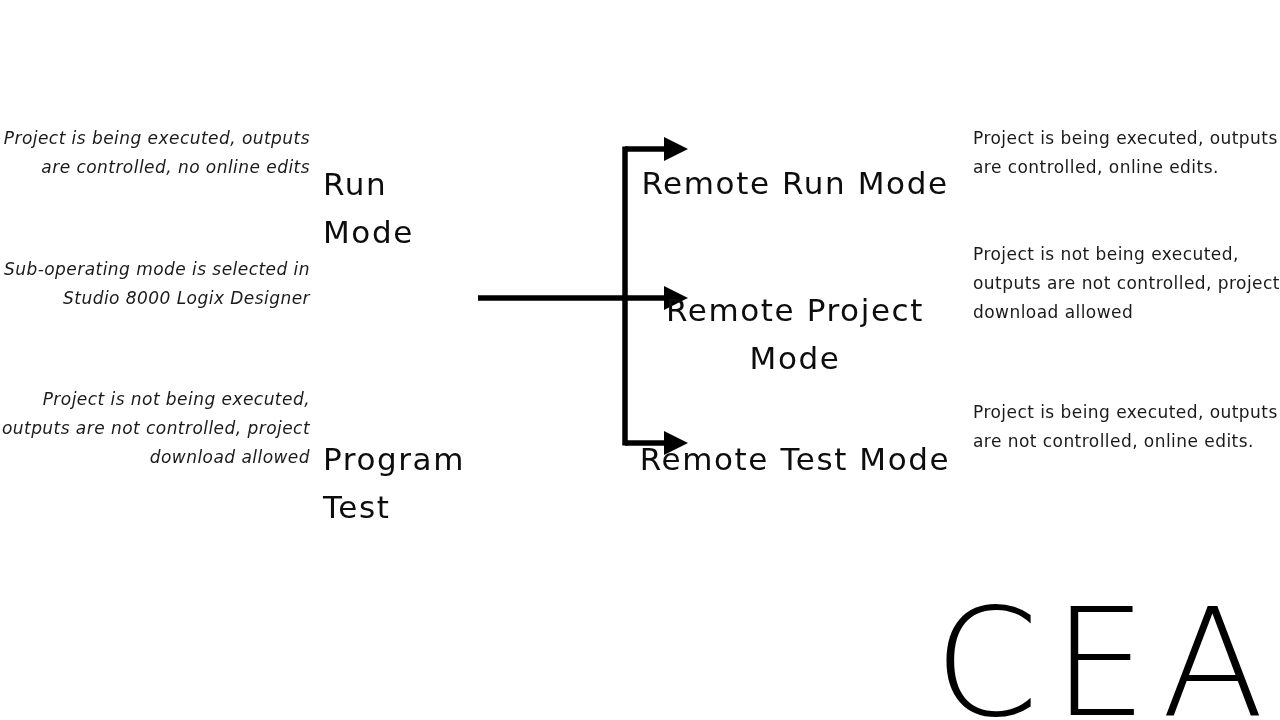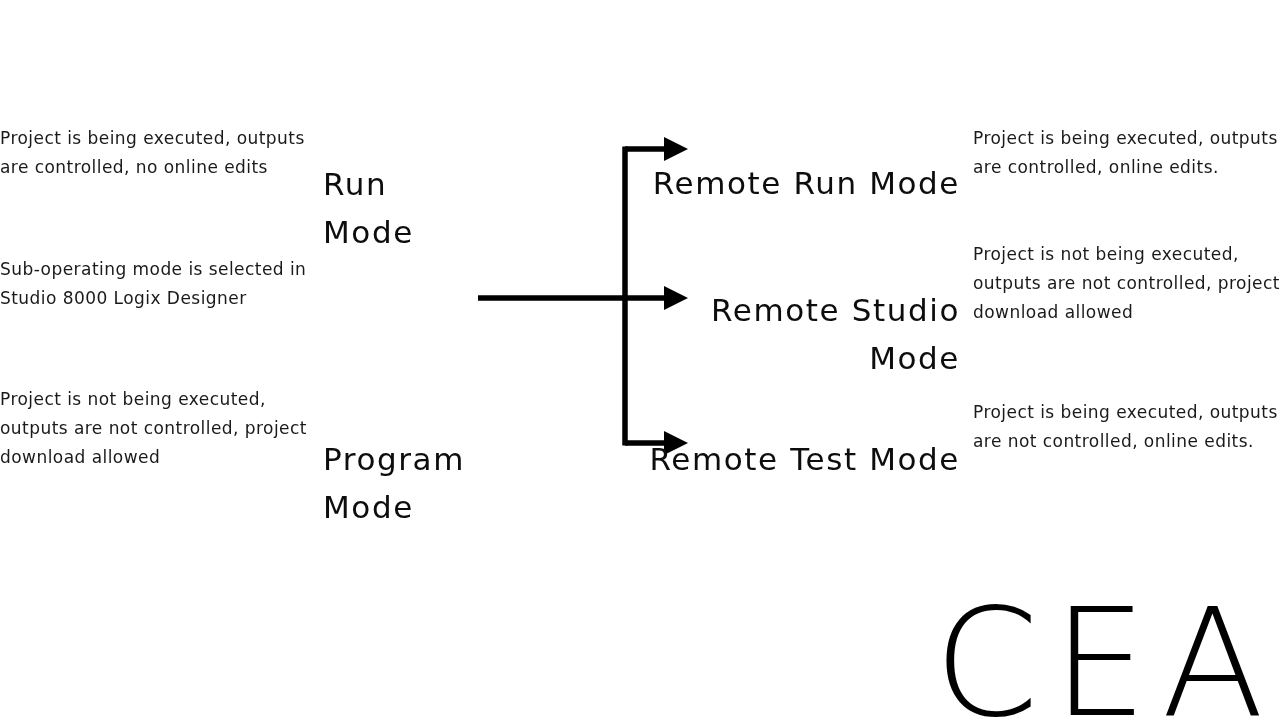--- a/index.html
+++ b/index.html
@@ -24,22 +24,24 @@
   
   .desc {
     position: absolute;
     font-size: 17px;
     line-height: 29px;
     letter-spacing: 0.45px;
     color: #1a1a1a;
     font-weight: 400;
   }
   .desc-left {
+    text-align: right;
     width: 310px;
     left: 0px;
+    font-style: italic;
   }
   .desc-right {
     text-align: left;
     width: 312px;
     left: 973px;
   }
 
   .mode {
     position: absolute;
     font-size: 31px;
@@ -48,21 +50,21 @@
     color: #0d0d0d;
     font-weight: 400;
     margin-top: 40px;
   }
   .mode-center {
     text-align: left;
     left: 323px;
     width: 150px;
   }
   .mode-right {
-    text-align: right;
+    text-align: center;
     width: 330px;
     left: 630px;
   }
 
   
   .connector {
     position: absolute;
     left: 0;
     top: 0;
     width: 1280px;
@@ -91,21 +93,21 @@
 
   <div class="desc desc-left" style="top:124px;">Project is being executed, outputs are controlled, no online edits</div>
 
   <div class="desc desc-left" style="top:255px;">Sub-operating mode is selected in Studio 8000 Logix Designer</div>
 
   <div class="desc desc-left" style="top:385px;">Project is not being executed, outputs are not controlled, project download allowed</div>
 
   <div class="mode mode-center" style="top:120px;">Run Mode</div>
 
 
-  <div class="mode mode-center" style="top:395px;">Program Mode</div>
+  <div class="mode mode-center" style="top:395px;">Program Test</div>
 
   <svg class="connector" viewBox="0 0 1280 720">
     <g stroke="#000000" stroke-width="5.5" fill="none" stroke-linecap="butt">
 
       <line x1="478" y1="298" x2="625" y2="298"></line>
 
       <line x1="625" y1="146.5" x2="625" y2="445.5"></line>
 
       <line x1="625" y1="149" x2="668" y2="149"></line>
 
@@ -115,21 +117,21 @@
     </g>
     <g fill="#000000" stroke="none">
       <polygon points="664,137 688,149 664,161"></polygon>
       <polygon points="664,286 688,298 664,310"></polygon>
       <polygon points="664,431 688,443 664,455"></polygon>
     </g>
   </svg>
 
   <div class="mode mode-right" style="top:119px;">Remote Run Mode</div>
 
-  <div class="mode mode-right" style="top:246px;">Remote Studio Mode</div>
+  <div class="mode mode-right" style="top:246px;">Remote Project Mode</div>
 
   <div class="mode mode-right" style="top:395px;">Remote Test Mode</div>
 
   <div class="desc desc-right" style="top:124px;">Project is being executed, outputs are controlled, online edits.</div>
 
   <div class="desc desc-right" style="top:240px;">Project is not being executed, outputs are not controlled, project download allowed</div>
 
   <div class="desc desc-right" style="top:398px;">Project is being executed, outputs are not controlled, online edits.</div>
 
   <div class="logo">CEA</div>

